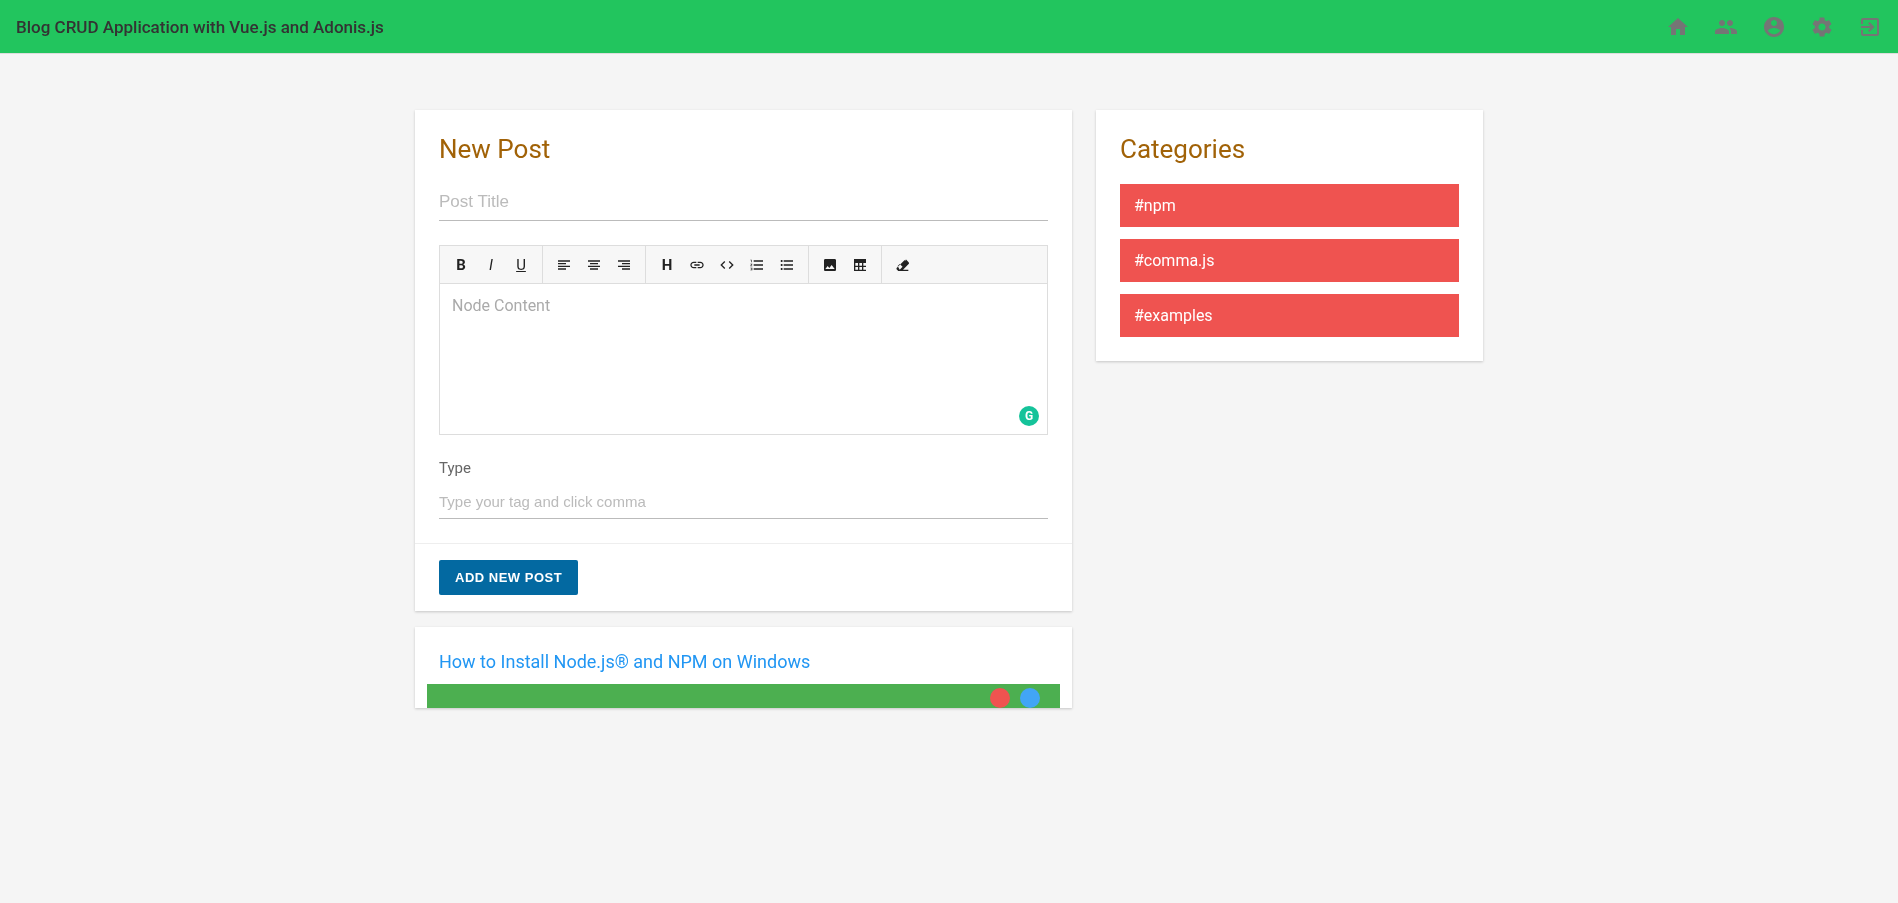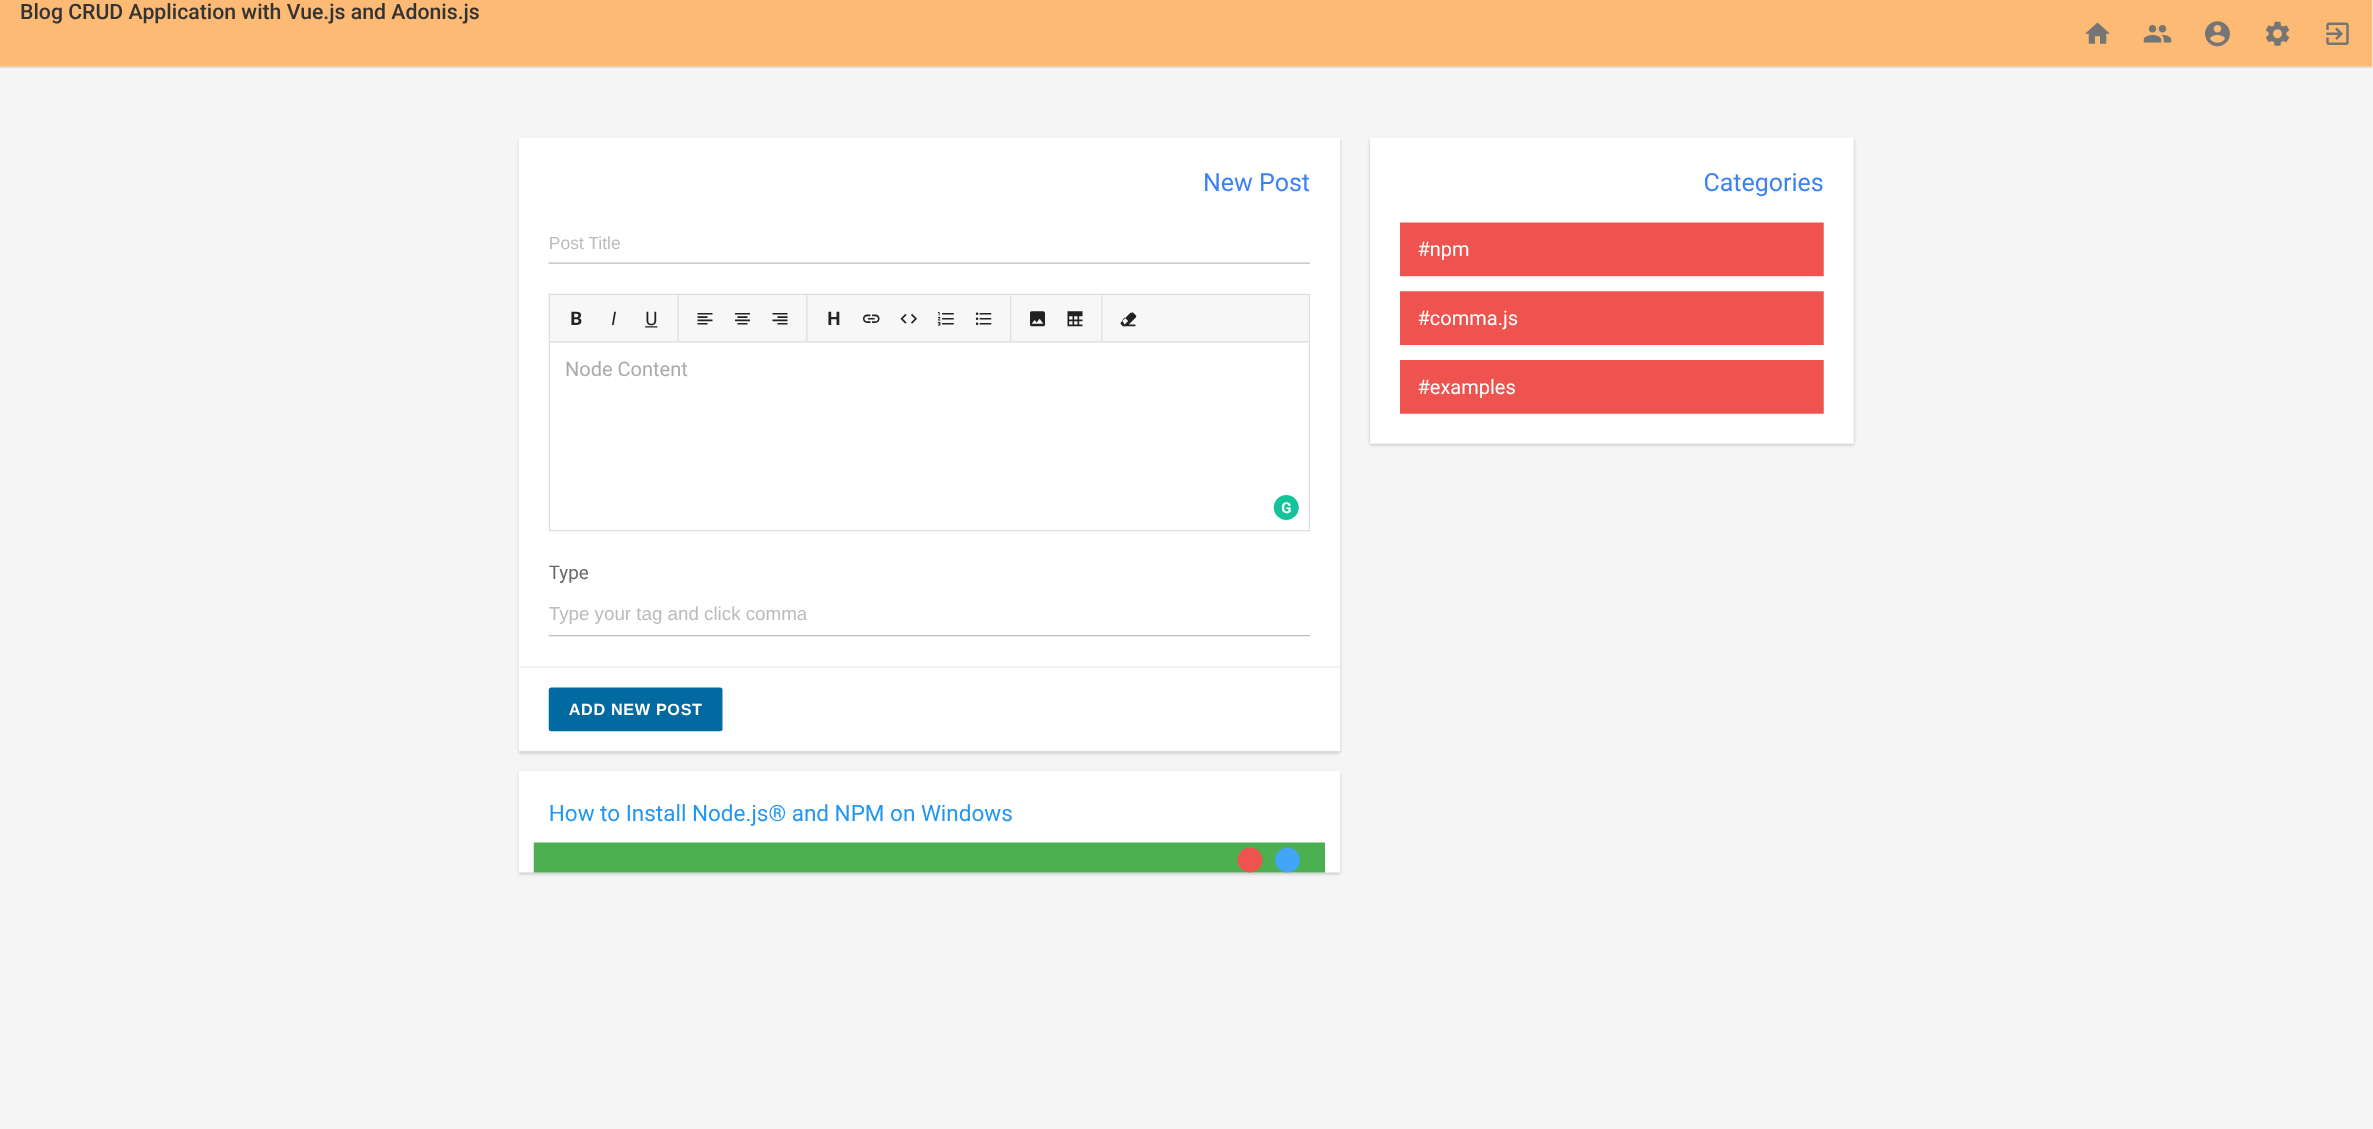--- a/index.html
+++ b/index.html
@@ -6,24 +6,25 @@
   box-sizing: border-box;
   margin: 0;
   padding: 0;
 }
 body {
   font-family: "Segoe UI", Roboto, Arial, sans-serif;
   background: #f5f5f5;
   color: #333;
 }
 .header {
-  background: #fdba74;
+  background: #22c55e;
   border-bottom: 1px solid #ddd;
   height: 54px;
   display: flex;
+  align-items: center;
   justify-content: space-between;
   padding: 0 16px;
 }
 .header-title {
   font-size: 17px;
   font-weight: 500;
   color: #333;
 }
 .header-icons {
   display: flex;
@@ -51,31 +52,30 @@
   gap: 16px;
 }
 .card {
   background: #fff;
   box-shadow: 0 1px 3px rgba(0,0,0,0.12), 0 1px 2px rgba(0,0,0,0.08);
 }
 .card-body {
   padding: 24px;
 }
 .card-title {
-  font-size: 20px;
+  font-size: 26px;
   font-weight: 400;
-  color: #3b82f6;
+  color: #a16207;
   margin-bottom: 20px;
-  text-align: right;
 }
 .text-input {
   width: 100%;
   border: none;
   border-bottom: 1px solid #bbb;
-  font-size: 14px;
+  font-size: 17px;
   padding: 8px 0;
   outline: none;
   color: #333;
   background: transparent;
 }
 .text-input::placeholder {
   color: #bbb;
 }
 .editor {
   border: 1px solid #ddd;

